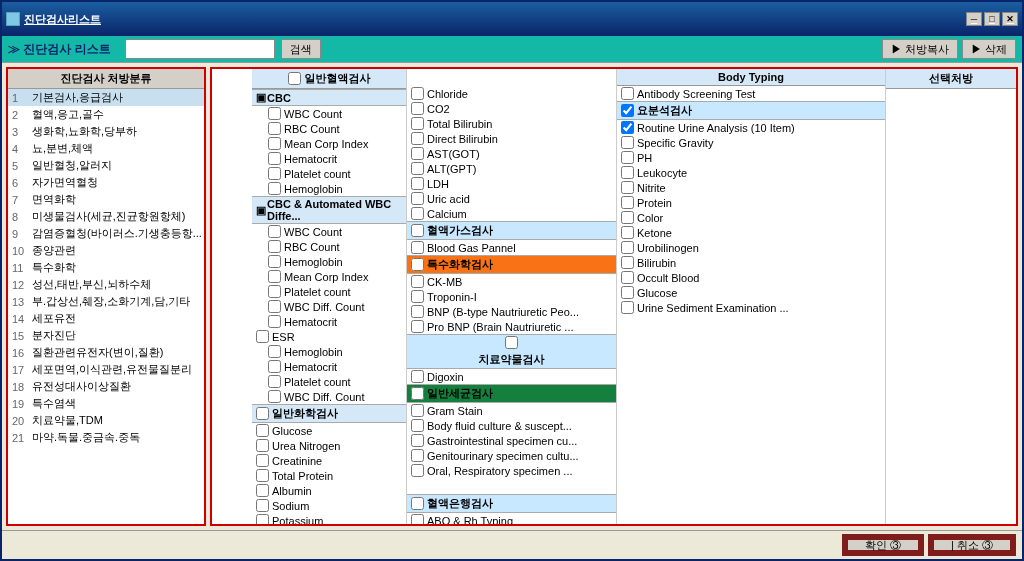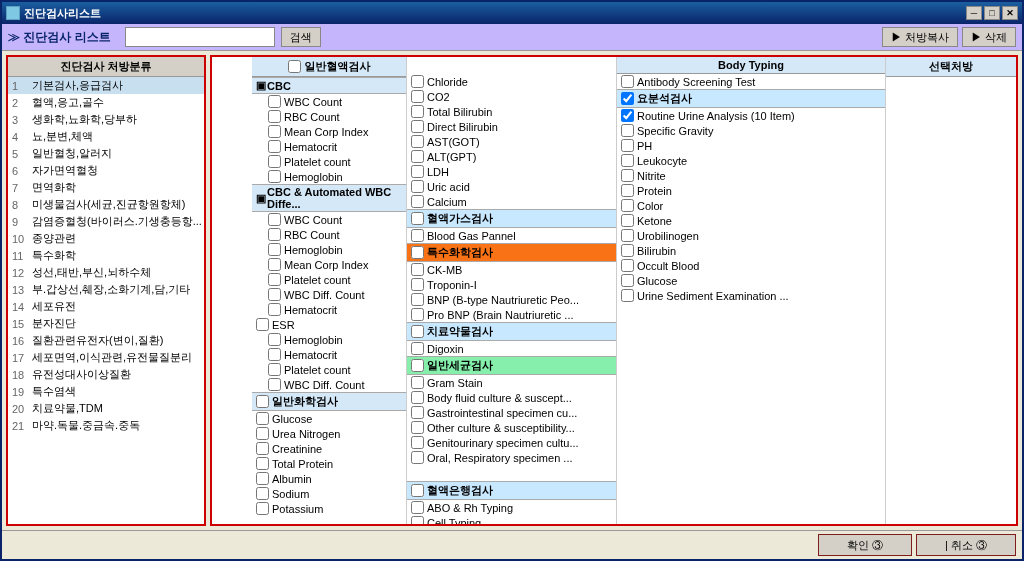--- a/index.html
+++ b/index.html
@@ -2,29 +2,29 @@
 <html><head>
   <meta charset="utf-8">
   <style>
     * { box-sizing: border-box; margin: 0; padding: 0; font-family: '맑은 고딕', 'Malgun Gothic', Arial, sans-serif; font-size: 11px; }
     body { background: #d4d0c8; width: 1024px; height: 561px; overflow: hidden; }
 
     .window { width: 1024px; height: 561px; background: #ece9d8; border: 2px solid #0a246a; display: flex; flex-direction: column; }
 
     .title-bar {
       background: linear-gradient(to bottom, #1a5fa0 0%, #0a246a 100%);
-      height: 22px; display: flex; align-items: center; justify-content: space-between;
-      padding: 0 4px; color: white; font-size: 11px; font-weight: bold; flex-shrink: 0;
+      height: 34px; display: flex; align-items: center; justify-content: space-between;
+      padding: 0 4px; color: white; font-size: 11px; font-weight: bold; flex-shrink: 0; text-decoration: underline;
     }
     .title-bar-left { display: flex; align-items: center; gap: 4px; }
     .title-icon { width: 14px; height: 14px; background: #7ec8e3; border: 1px solid #5aa0c0; display: inline-block; }
     .title-controls { display: flex; gap: 2px; }
     .title-btn { width: 16px; height: 14px; background: #d4d0c8; border: 1px solid #888; font-size: 9px; display: flex; align-items: center; justify-content: center; cursor: pointer; color: black; }
 
-    .toolbar { background: #c4b5fd; border-bottom: 1px solid #999; padding: 3px 6px; display: flex; align-items: center; gap: 6px; flex-shrink: 0; }
+    .toolbar { background: #14b8a6; border-bottom: 1px solid #999; padding: 3px 6px; display: flex; align-items: center; gap: 6px; flex-shrink: 0; }
     .toolbar-title { font-weight: bold; font-size: 12px; color: #0a246a; margin-right: 8px; }
     .toolbar-title::before { content: "≫ "; }
     .search-input { width: 150px; height: 20px; border: 1px solid #888; padding: 1px 3px; font-size: 11px; }
     .toolbar-btn { height: 20px; padding: 1px 8px; background: #d4d0c8; border: 1px solid #888; font-size: 11px; cursor: pointer; display: flex; align-items: center; gap: 2px; }
     .toolbar-right { margin-left: auto; display: flex; gap: 4px; }
 
     .content { display: flex; flex: 1; overflow: hidden; padding: 4px; gap: 4px; }
 
     .left-panel { width: 200px; border: 2px solid #cc0000; background: white; display: flex; flex-direction: column; flex-shrink: 0; }
     .left-panel-header { background: #d4d0c8; border-bottom: 1px solid #999; padding: 2px 4px; font-weight: bold; font-size: 11px; text-align: center; }
@@ -43,21 +43,21 @@
     .exam-list { overflow-y: auto; flex: 1; }
 
     .exam-item { padding: 1px 4px; display: flex; align-items: center; gap: 3px; cursor: pointer; white-space: nowrap; }
     .exam-item input[type="checkbox"] { margin: 0; flex-shrink: 0; }
     .exam-item-label { font-size: 11px; }
 
     .exam-section-header { background: #d4e8f8; border-top: 1px solid #aaa; border-bottom: 1px solid #aaa; padding: 1px 4px; display: flex; align-items: center; gap: 3px; font-weight: bold; font-size: 11px; }
     .exam-section-header input[type="checkbox"] { margin: 0; }
 
     .bottom-bar { background: #ece9d8; border-top: 1px solid #999; padding: 3px 6px; display: flex; justify-content: flex-end; gap: 4px; flex-shrink: 0; }
-    .bottom-btn { height: 22px; padding: 2px 28px; background: #d4d0c8; border: 1px solid #7f1d1d; font-size: 11px; cursor: pointer; display: flex; align-items: center; gap: 2px; }
+    .bottom-btn { height: 22px; padding: 2px 17px; background: #d4d0c8; border: 6px solid #7f1d1d; font-size: 11px; cursor: pointer; display: flex; align-items: center; gap: 2px; }
 
     .indent-1 { padding-left: 16px; }
 
     ::-webkit-scrollbar { width: 12px; height: 12px; }
     ::-webkit-scrollbar-track { background: #f0f0f0; }
     ::-webkit-scrollbar-thumb { background: #b0b0b0; border: 1px solid #888; }
   </style>
 </head>
 <body>
 
@@ -369,48 +369,44 @@
             </div>
           <div class="exam-item">
               <input type="checkbox" style="">
               <span class="exam-item-label">BNP (B-type Nautriuretic Peo...</span>
             </div>
           <div class="exam-item">
               <input type="checkbox" style="">
               <span class="exam-item-label">Pro BNP (Brain Nautriuretic ...</span>
             </div>
 
-          <div class="exam-section-header" style="background:#c8e8ff;">
+          <div class="exam-section-header" style="background:#c8e8ff;flex-direction:column;">
             <input type="checkbox" style="">
             <span>치료약물검사</span>
           </div>
           <div class="exam-item">
               <input type="checkbox" style="">
               <span class="exam-item-label">Digoxin</span>
             </div>
 
-          <div class="exam-section-header" style="background:#86efac;">
+          <div class="exam-section-header" style="background:#15803d;">
             <input type="checkbox" style="">
             <span>일반세균검사</span>
           </div>
           <div class="exam-item">
               <input type="checkbox" style="">
               <span class="exam-item-label">Gram Stain</span>
             </div>
           <div class="exam-item">
               <input type="checkbox" style="">
               <span class="exam-item-label">Body fluid  culture &amp; suscept...</span>
             </div>
           <div class="exam-item">
               <input type="checkbox" style="">
               <span class="exam-item-label">Gastrointestinal specimen cu...</span>
-            </div>
-          <div class="exam-item">
-              <input type="checkbox" style="">
-              <span class="exam-item-label">Other culture &amp; susceptibility...</span>
             </div>
           <div class="exam-item">
               <input type="checkbox" style="">
               <span class="exam-item-label">Genitourinary specimen cultu...</span>
             </div>
           <div class="exam-item">
               <input type="checkbox" style="">
               <span class="exam-item-label">Oral, Respiratory specimen ...</span>
             </div>
 

